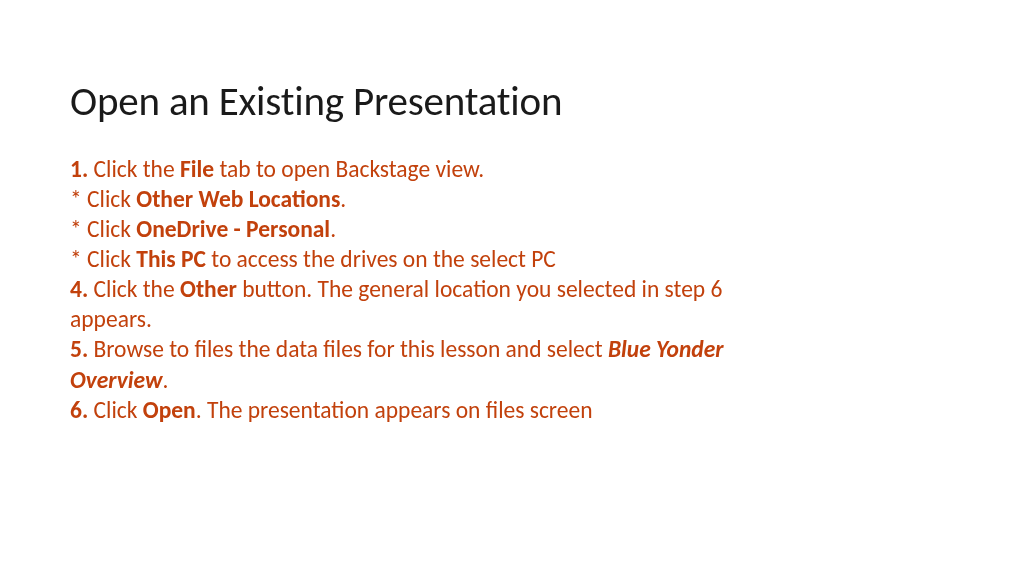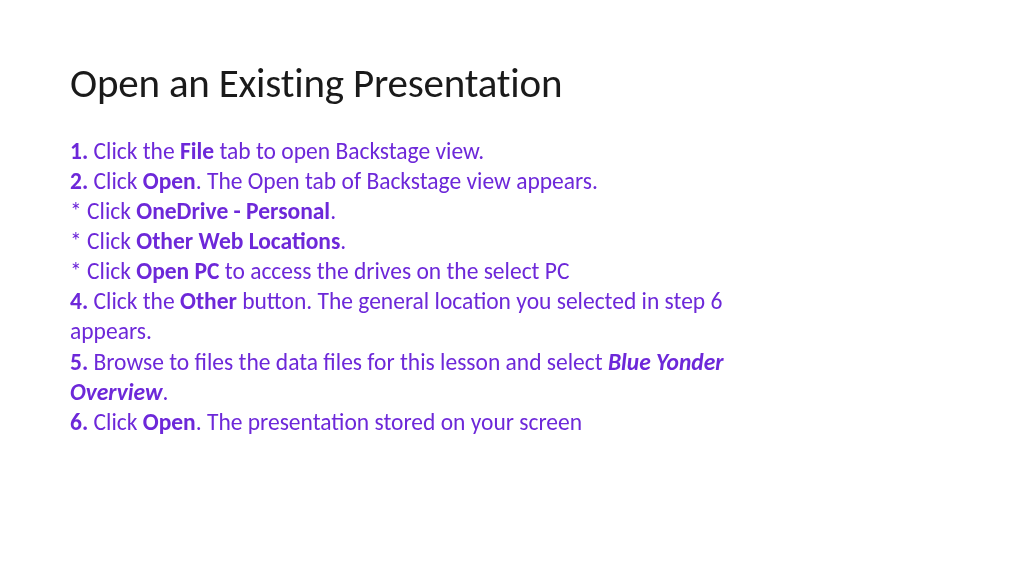--- a/index.html
+++ b/index.html
@@ -9,74 +9,71 @@
     height: 576px;
     background: #ffffff;
     font-family: Calibri, "Segoe UI", Arial, sans-serif;
     color: #202020;
     overflow: hidden;
   }
   .slide {
     box-sizing: border-box;
     width: 852px;
     height: 576px;
-    padding: 58px 70px 40px 70px;
+    padding: 76px 70px 40px 70px;
   }
   .title {
     font-size: 41px;
     font-weight: 400;
     color: #1a1a1a;
     margin: 0 0 28px 0;
     letter-spacing: -0.2px;
   }
   .body {
     font-size: 23.5px;
     line-height: 1.28;
-    color: #6d28d9;
+    color: #c2410c;
   }
   .line { display: block; }
   .b { font-weight: 700; }
   .bi { font-weight: 700; font-style: italic; text-align: center; }
 </style>
 </head>
 <body>
 
 <div class="slide">
 
   <h1 class="title">Open an Existing Presentation</h1>
 
   <div class="body">
 
     <span class="line">
       <span class="b">1.</span><span> Click the </span><span class="b">File</span><span> tab to open Backstage view.</span>
     </span>
 
+
+
     <span class="line">
-      <span class="b">2.</span><span> Click </span><span class="b">Open</span><span>. The Open tab of Backstage view appears.</span>
+      <span>* Click </span><span class="b">Other Web Locations</span><span>.</span>
     </span>
-
 
     <span class="line">
       <span>* Click </span><span class="b">OneDrive - Personal</span><span>.</span>
     </span>
 
     <span class="line">
-      <span>* Click </span><span class="b">Other Web Locations</span><span>.</span>
-    </span>
-
-    <span class="line">
-      <span>* Click </span><span class="b">Open PC</span><span> to access the drives on the select PC</span>
+      <span>* Click </span><span class="b">This PC</span><span> to access the drives on the select PC</span>
     </span>
 
     <span class="line">
       <span class="b">4.</span><span> Click the </span><span class="b">Other</span><span> button. The general location you selected in step 6 appears.</span>
     </span>
 
     <span class="line">
       <span class="b">5.</span><span> Browse to files the data files for this lesson and select </span><span class="bi">Blue Yonder Overview</span><span>.</span>
     </span>
 
     <span class="line">
-      <span class="b">6.</span><span> Click </span><span class="b">Open</span><span>. The presentation stored on your screen</span>
+      <span class="b">6.</span><span> Click </span><span class="b">Open</span><span>. The presentation appears on files screen</span>
     </span>
 
   </div>
 </div>
 
 </body></html>

